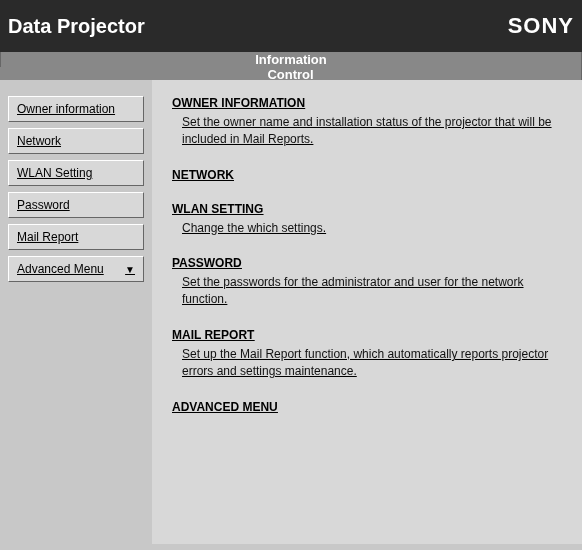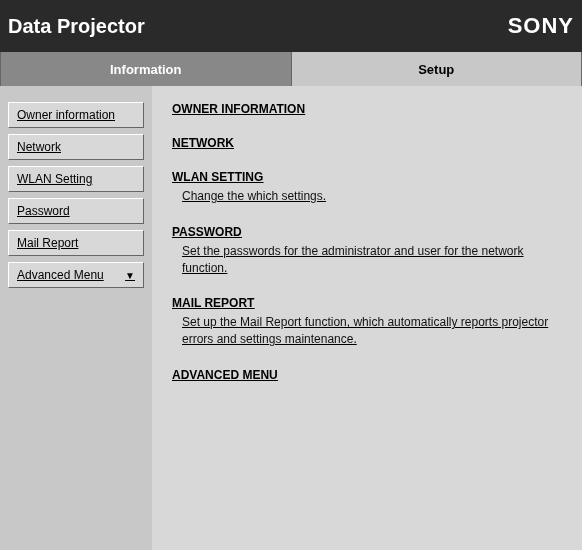--- a/index.html
+++ b/index.html
@@ -30,21 +30,22 @@
       color: #ffffff;
       font-size: 22px;
       font-weight: bold;
       letter-spacing: 1px;
     }
 
     
     .tabs {
       display: flex;
       background: #888;
-      height: 34px;
+      height: 28px;
+      flex-direction: column;
     }
     .tab {
       flex: 1;
       display: flex;
       align-items: center;
       justify-content: center;
       cursor: pointer;
       font-size: 13px;
       font-weight: bold;
       border-right: 1px solid #666;
@@ -125,20 +126,21 @@
 </head>
 <body>
 
 <div class="header">
   <span class="header-title">Data Projector</span>
   <span class="header-brand">SONY</span>
 </div>
 
 <div class="tabs">
   <div class="tab">Information</div>
+  <div class="tab">Control</div>
   <div class="tab active">Setup</div>
 </div>
 
 <div class="main">
 
   <div class="sidebar">
     <button class="sidebar-btn">Owner information</button>
     <button class="sidebar-btn">Network</button>
     <button class="sidebar-btn">WLAN Setting</button>
     <button class="sidebar-btn">Password</button>
@@ -146,20 +148,21 @@
     <button class="sidebar-btn sidebar-btn-advanced">
       <span>Advanced Menu</span>
       <span class="chevron">▼</span>
     </button>
   </div>
 
   <div class="content">
 
   <div class="content-section">
         <div class="content-section-title">OWNER INFORMATION</div>
+        <div class="content-section-desc">Set the owner name and installation status of the projector that will be included in Mail Reports.</div>
       </div>
       <div class="content-section">
         <div class="content-section-title">NETWORK</div>
       </div>
       <div class="content-section">
         <div class="content-section-title">WLAN SETTING</div>
         <div class="content-section-desc">Change the which settings.</div>
       </div>
       <div class="content-section">
         <div class="content-section-title">PASSWORD</div>

